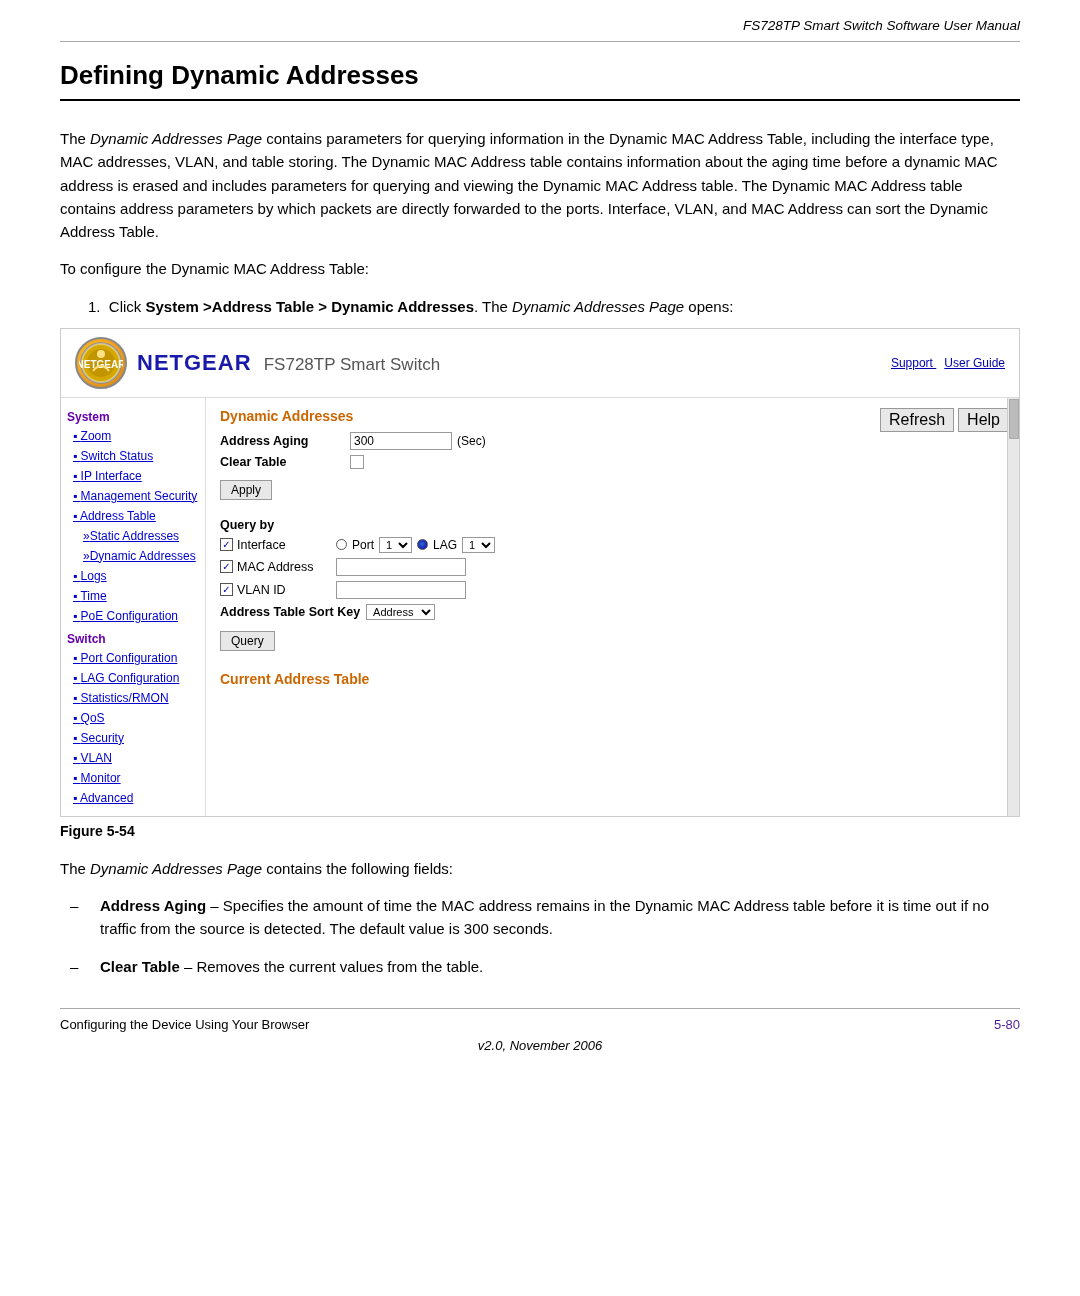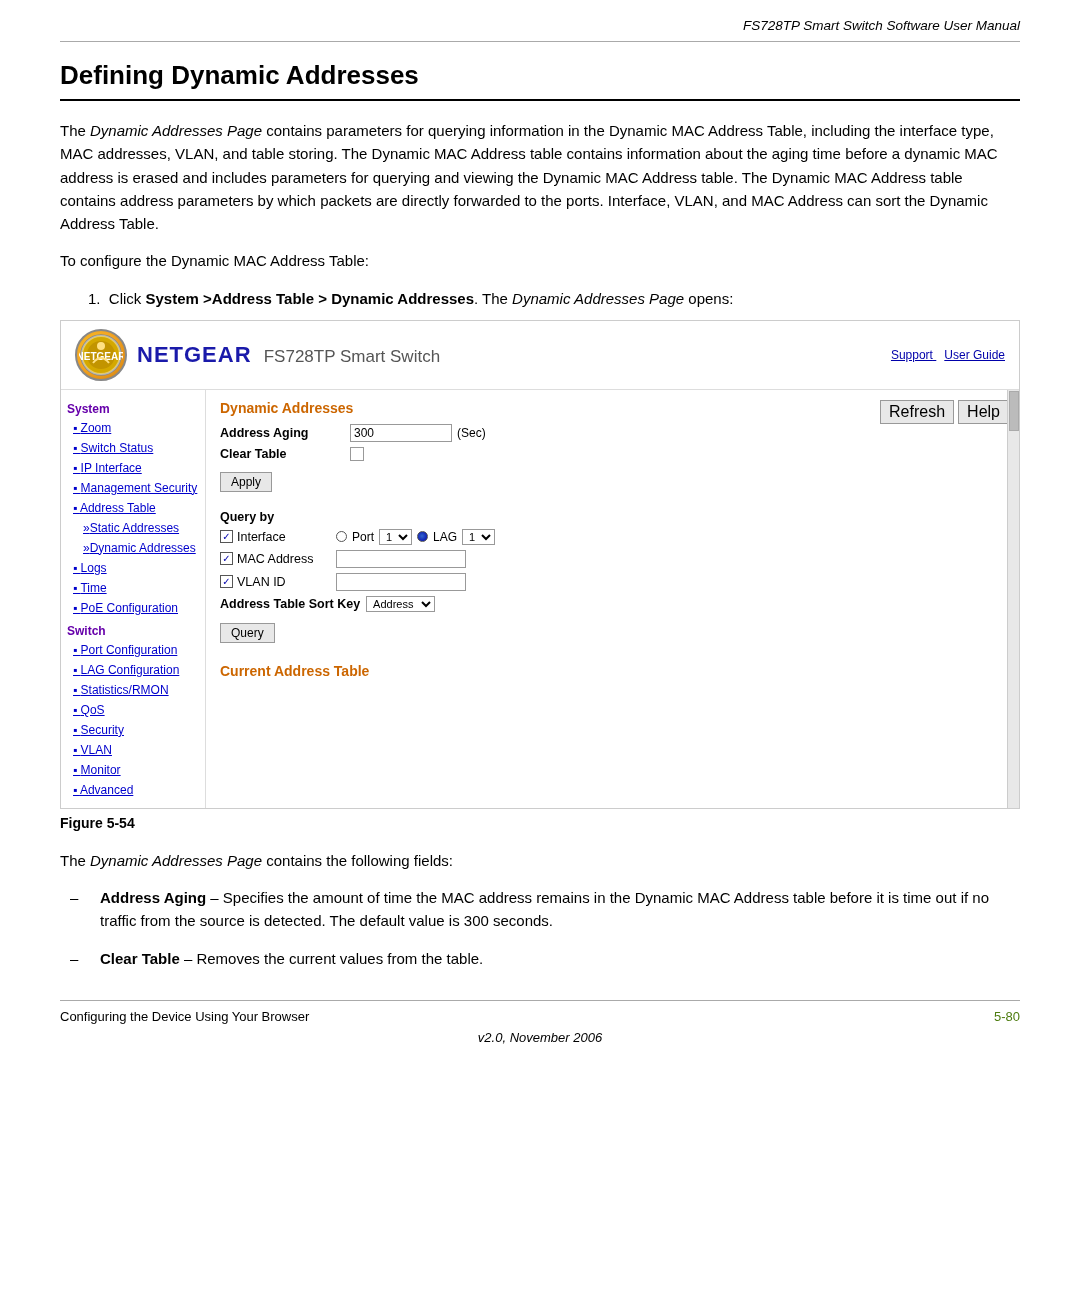--- a/index.html
+++ b/index.html
@@ -26,21 +26,21 @@
       border-bottom: 1px solid #aaa;
       margin-bottom: 18px;
     }
 
     .page-title {
       font-size: 26px;
       font-weight: bold;
       color: #000;
       border-bottom: 2px solid #000;
       padding-bottom: 8px;
-      margin-bottom: 18px;
+      margin-bottom: 26px;
     }
 
     .body-text {
       font-size: 15px;
       line-height: 1.55;
       margin-bottom: 14px;
     }
 
     .body-text em {
       font-style: italic;
@@ -378,21 +378,21 @@
       align-items: center;
     }
 
     .footer-left {
       font-size: 13px;
       color: #000;
     }
 
     .footer-right {
       font-size: 13px;
-      color: #4d7c0f;
+      color: #4c1d95;
     }
 
     .footer-bottom {
       text-align: center;
       font-style: italic;
       font-size: 13px;
       padding: 6px 0;
     }
   </style>
 </head>

